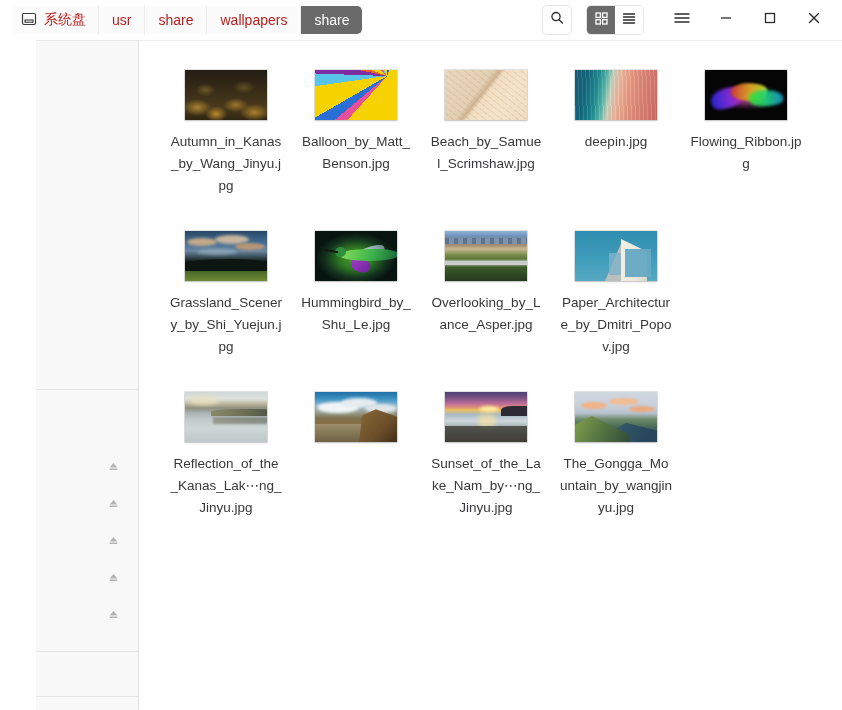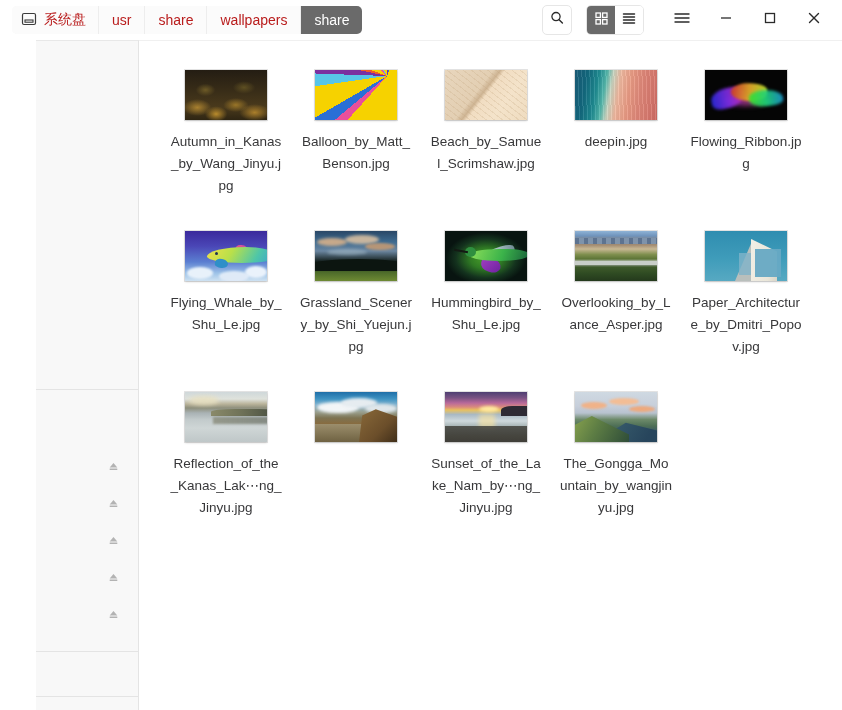--- a/index.html
+++ b/index.html
@@ -599,34 +599,20 @@
                 <i class="r1"></i>
                 <i class="r2"></i>
                 <i class="r3"></i>
             </div>
           </div>
           <div class="fname">Flowing_Ribbon.jpg</div>
         </div>
       </div>
 
       <div class="grid row2">
-        <div class="cell">
-          <div class="thumb-wrap">
-            <div class="thumb t-whale">
-              <i class="c1"></i>
-                <i class="c2"></i>
-                <i class="c3"></i>
-              <i class="tail"></i>
-                <i class="body"></i>
-                <i class="fin"></i>
-                <i class="eye"></i>
-            </div>
-          </div>
-          <div class="fname">Flying_Whale_by_Shu_Le.jpg</div>
-        </div>
 
         <div class="cell">
           <div class="thumb-wrap">
             <div class="thumb t-grass">
               <i class="cl4"></i>
                 <i class="cl1"></i>
                 <i class="cl2"></i>
                 <i class="cl3"></i>
                 <i class="hill"></i>
             </div>

